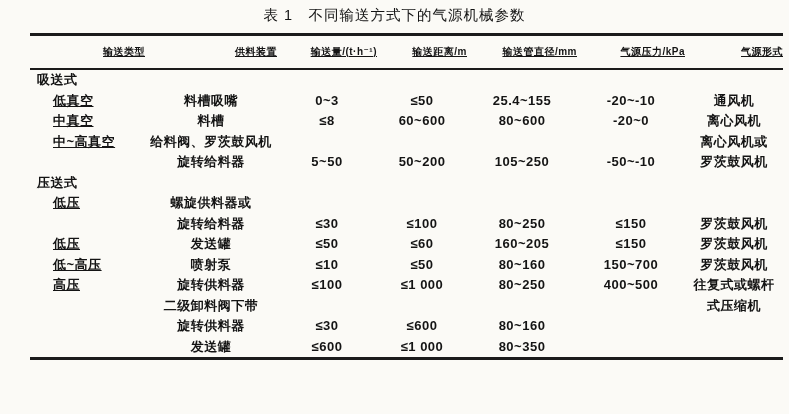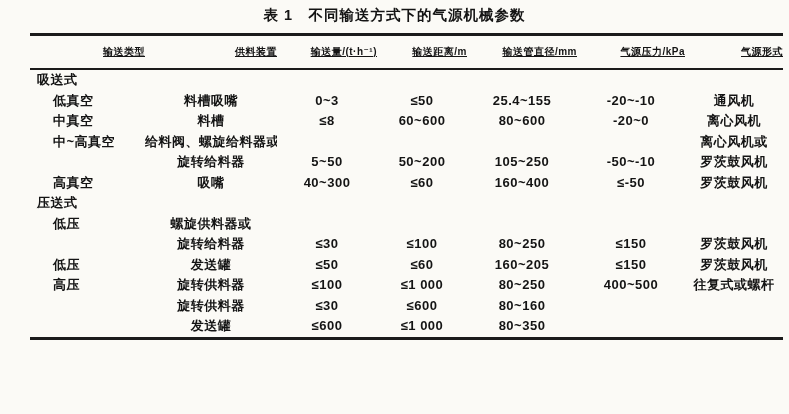--- a/index.html
+++ b/index.html
@@ -6,21 +6,21 @@
   .page {
     position:relative;
     width:789px; height:414px;
     background:#fbfaf6;
     font-family:"Liberation Sans","DejaVu Sans",sans-serif;
     color:#141414;
     overflow:hidden;
   }
   .title {
     text-align:center;
-    font-weight:bold;
+    font-weight:normal;
     font-size:14.5px;
     padding-top:6px;
     letter-spacing:1px;
   }
   table.params {
     position:absolute;
     left:30px; top:33px;
     width:753px;
     border-collapse:collapse;
     table-layout:fixed;
@@ -51,21 +51,21 @@
     height:20.5px;
     line-height:20.5px;
     padding:0;
     text-align:center;
     white-space:nowrap;
     overflow:hidden;
     letter-spacing:0.5px;
   }
   tbody td.first { text-align:left;margin-top:24px; }
   tbody td.ind0  { padding-left:7px; }
-  tbody td.ind1  { padding-left:23px; }
+  tbody td.ind1  { padding-left:23px;text-decoration:underline; }
 </style>
 </head>
 <body>
 
 <div class="page">
   <div class="title">表 1　不同输送方式下的气源机械参数</div>
   <table class="params">
     <colgroup>
       <col class="c0">
         <col class="c1">
@@ -109,43 +109,34 @@
           <td class="first ind1">中真空</td>
           <td>料槽</td>
           <td>≤8</td>
           <td>60~600</td>
           <td>80~600</td>
           <td>-20~0</td>
           <td>离心风机</td>
         </tr>
         <tr>
           <td class="first ind1">中~高真空</td>
-          <td>给料阀、螺旋给料器或</td>
+          <td>给料阀、罗茨鼓风机</td>
           <td></td>
           <td></td>
           <td></td>
           <td></td>
           <td>离心风机或</td>
         </tr>
         <tr>
           <td class="first ind1"></td>
           <td>旋转给料器</td>
           <td>5~50</td>
           <td>50~200</td>
           <td>105~250</td>
           <td>-50~-10</td>
-          <td>罗茨鼓风机</td>
-        </tr>
-        <tr>
-          <td class="first ind1">高真空</td>
-          <td>吸嘴</td>
-          <td>40~300</td>
-          <td>≤60</td>
-          <td>160~400</td>
-          <td>≤-50</td>
           <td>罗茨鼓风机</td>
         </tr>
         <tr>
           <td class="first ind0">压送式</td>
           <td></td>
           <td></td>
           <td></td>
           <td></td>
           <td></td>
           <td></td>
@@ -168,33 +159,51 @@
           <td>≤150</td>
           <td>罗茨鼓风机</td>
         </tr>
         <tr>
           <td class="first ind1">低压</td>
           <td>发送罐</td>
           <td>≤50</td>
           <td>≤60</td>
           <td>160~205</td>
           <td>≤150</td>
+          <td>罗茨鼓风机</td>
+        </tr>
+        <tr>
+          <td class="first ind1">低~高压</td>
+          <td>喷射泵</td>
+          <td>≤10</td>
+          <td>≤50</td>
+          <td>80~160</td>
+          <td>150~700</td>
           <td>罗茨鼓风机</td>
         </tr>
         <tr>
           <td class="first ind1">高压</td>
           <td>旋转供料器</td>
           <td>≤100</td>
           <td>≤1 000</td>
           <td>80~250</td>
           <td>400~500</td>
           <td>往复式或螺杆</td>
         </tr>
         <tr>
           <td class="first ind1"></td>
+          <td>二级卸料阀下带</td>
+          <td></td>
+          <td></td>
+          <td></td>
+          <td></td>
+          <td>式压缩机</td>
+        </tr>
+        <tr>
+          <td class="first ind1"></td>
           <td>旋转供料器</td>
           <td>≤30</td>
           <td>≤600</td>
           <td>80~160</td>
           <td></td>
           <td></td>
         </tr>
         <tr>
           <td class="first ind1"></td>
           <td>发送罐</td>

